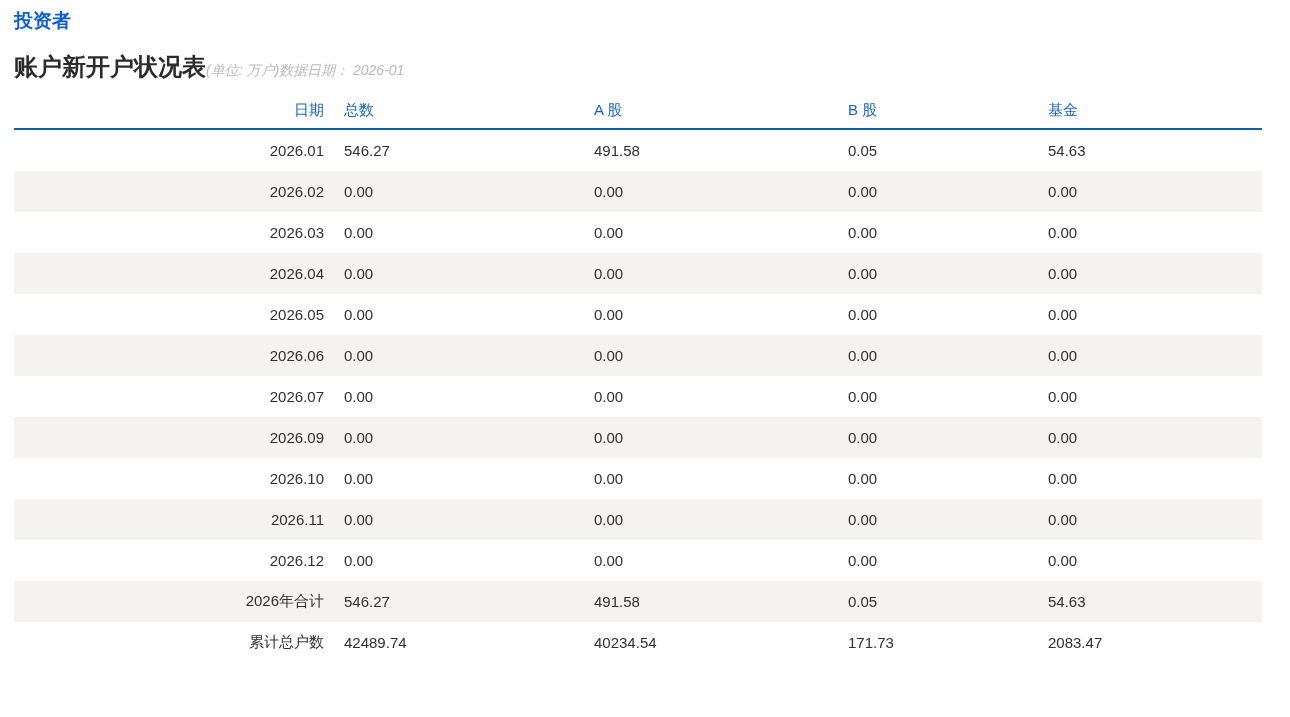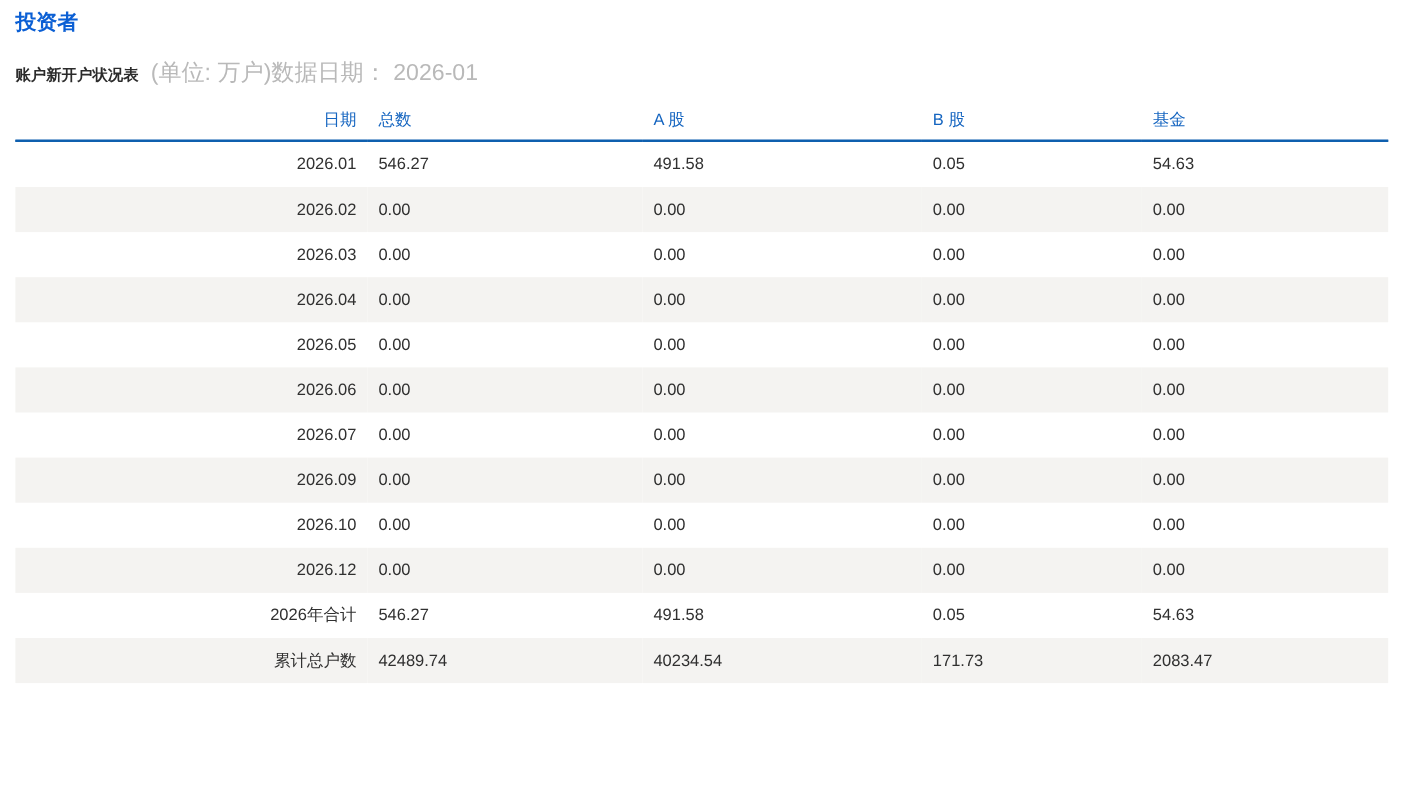--- a/index.html
+++ b/index.html
@@ -20,28 +20,29 @@
     font-weight: bold;
     color: var(--accent-blue, #0b5fd4);
     line-height: 22px;
   }
   .title-row {
     margin: 24px 0 0 14px;
     line-height: 22px;
     white-space: nowrap;
   }
   .table-title {
-    font-size: 14px;
+    font-size: 24px;
     font-weight: bold;
     color: var(--title-dark, #2b2b2b);
   }
   .table-note {
-    font-size: 21px;
+    font-size: 14px;
     color: var(--note-gray, #b9b9b9);
-    margin-left: 11px;
+    margin-left: 0;
+    font-style: italic;
   }
   table.accounts {
     border-collapse: collapse;
     table-layout: fixed;
     width: 1248px;
     margin: 20px 0 0 14px;
   }
   table.accounts thead tr {
     border-bottom: 2px solid var(--line-blue, #0e5fae);
   }
@@ -152,20 +153,27 @@
         <td class="col-num">0.00</td>
       </tr>
       <tr>
         <td class="col-date">2026.10</td>
         <td class="col-num">0.00</td>
         <td class="col-num">0.00</td>
         <td class="col-num">0.00</td>
         <td class="col-num">0.00</td>
       </tr>
       <tr>
+        <td class="col-date">2026.11</td>
+        <td class="col-num">0.00</td>
+        <td class="col-num">0.00</td>
+        <td class="col-num">0.00</td>
+        <td class="col-num">0.00</td>
+      </tr>
+      <tr>
         <td class="col-date">2026.12</td>
         <td class="col-num">0.00</td>
         <td class="col-num">0.00</td>
         <td class="col-num">0.00</td>
         <td class="col-num">0.00</td>
       </tr>
       <tr>
         <td class="col-date">2026年合计</td>
         <td class="col-num">546.27</td>
         <td class="col-num">491.58</td>

